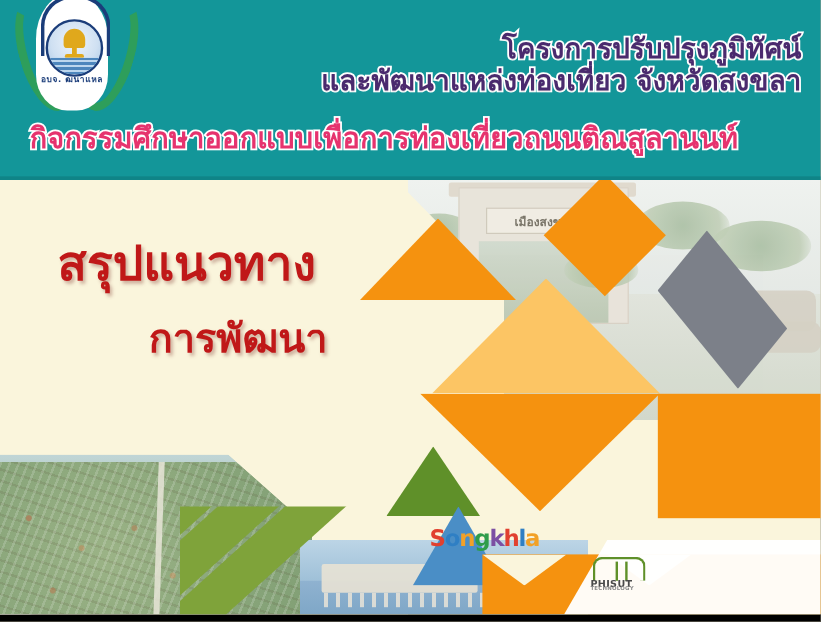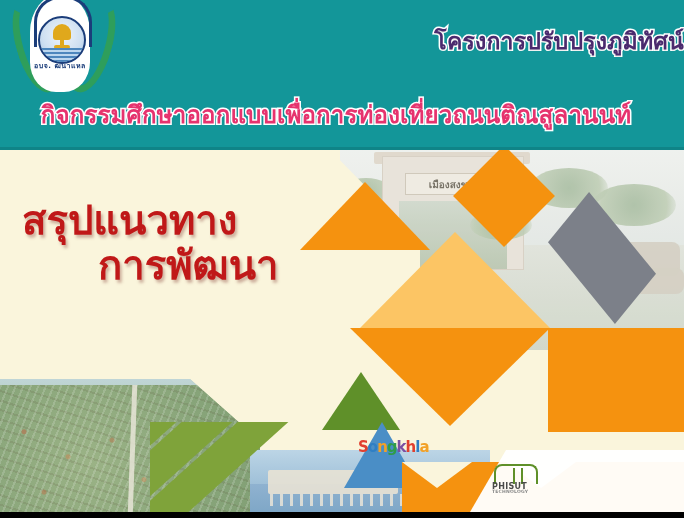--- a/index.html
+++ b/index.html
@@ -77,21 +77,21 @@
     background:repeating-linear-gradient(180deg,#4d86bd 0 2px,#bcd6ee 2px 4px);
   }
   .logo .ring-text{
     position:absolute;left:18px;top:70px;width:68px;text-align:center;
     font-size:7px;color:#1b3d7a;font-weight:bold;letter-spacing:.5px;
     white-space:nowrap;
   }
 
   
   .titles{
-    position:absolute;right:0;top:28px;width:600px;text-align:right;
+    position:absolute;right:16px;top:28px;width:600px;text-align:right;
   }
   .title-line{
     display:block;
     font-size:23px;
     line-height:27px;
     font-weight:bold;
     letter-spacing:.2px;
     white-space:nowrap;
   }
   .t1,.t2{
@@ -177,23 +177,24 @@
     background:#ffffff;opacity:.85;
     box-shadow:0 0 6px rgba(255,255,255,.9);
   }
 
   
   .headline{
     position:absolute;left:0;top:48px;width:350px;
     color:#c01818;
     font-weight:bold;
     text-shadow:2px 3px 3px rgba(150,90,80,.45);
+    padding-left:26px;
   }
   .hl1{font-size:40px;line-height:44px;padding-left:22px;}
-  .hl2{font-size:40px;line-height:44px;padding-left:98px;margin-top:1px;}
+  .hl2{font-size:33px;line-height:44px;padding-left:98px;margin-top:18px;}
 
   
   .photo-city{
     position:absolute;left:0;top:205px;width:300px;height:157px;
     background:
       linear-gradient(180deg,#b9d3e0 0%,#cfe0e0 10%,#8fae7f 28%,#87a97a 60%,#7ea074 100%);
     overflow:hidden;
     clip-path:polygon(0 24px,190px 24px,260px 86px,260px 157px,0 157px);
   }
   .city-sky{position:absolute;left:0;top:0;width:300px;height:34px;background:linear-gradient(180deg,#c8dde8,#bcd2cf);}
@@ -247,21 +248,21 @@
     position:absolute;left:20px;top:44px;width:150px;height:12px;
     background:repeating-linear-gradient(90deg,#e9e4d8 0 3px,transparent 3px 10px);
     opacity:.85;
   }
 
   
   .aq-logo{
     position:absolute;left:358px;top:290px;width:130px;height:46px;
     font-weight:bold;line-height:1;
   }
-  .aq-song{font-size:15px;letter-spacing:-1px;}
+  .aq-song{font-size:19px;letter-spacing:-1px;}
   .aq-song span:nth-child(1){color:#e1402f;}
   .aq-song span:nth-child(2){color:#2f7fc4;}
   .aq-song span:nth-child(3){color:#f2a127;}
   .aq-song span:nth-child(4){color:#2f9c4a;}
   .aq-song span:nth-child(5){color:#7c4fa3;}
   .aq-song span:nth-child(6){color:#e1402f;}
   .aq-song span:nth-child(7){color:#2f7fc4;}
   .aq-song span:nth-child(8){color:#f2a127;}
   .aq-aqua{font-size:17px;letter-spacing:-.5px;margin-top:1px;}
   .aq-aqua span:nth-child(1){color:#2f9c4a;}
@@ -390,20 +391,21 @@
         <div class="lamp"></div>
         <div class="lamp-stem"></div>
         <div class="lamp-base"></div>
         <div class="water"></div>
       </div>
       <div class="ring-text">อบจ. ฒนาแหล</div>
     </div>
 
     <div class="titles">
       <span class="title-line t1">โครงการปรับปรุงภูมิทัศน์</span>
+      <span class="title-line t2">และพัฒนาแหล่งท่องเที่ยว จังหวัดสงขลา</span>
       <div class="row3">
         <span class="title-line t3">กิจกรรมศึกษาออกแบบเพื่อการท่องเที่ยวถนนติณสูลานนท์</span>
       </div>
     </div>
 
     <div class="header-bottom-line"></div>
   </div>
 
   <div class="body-area">
 

